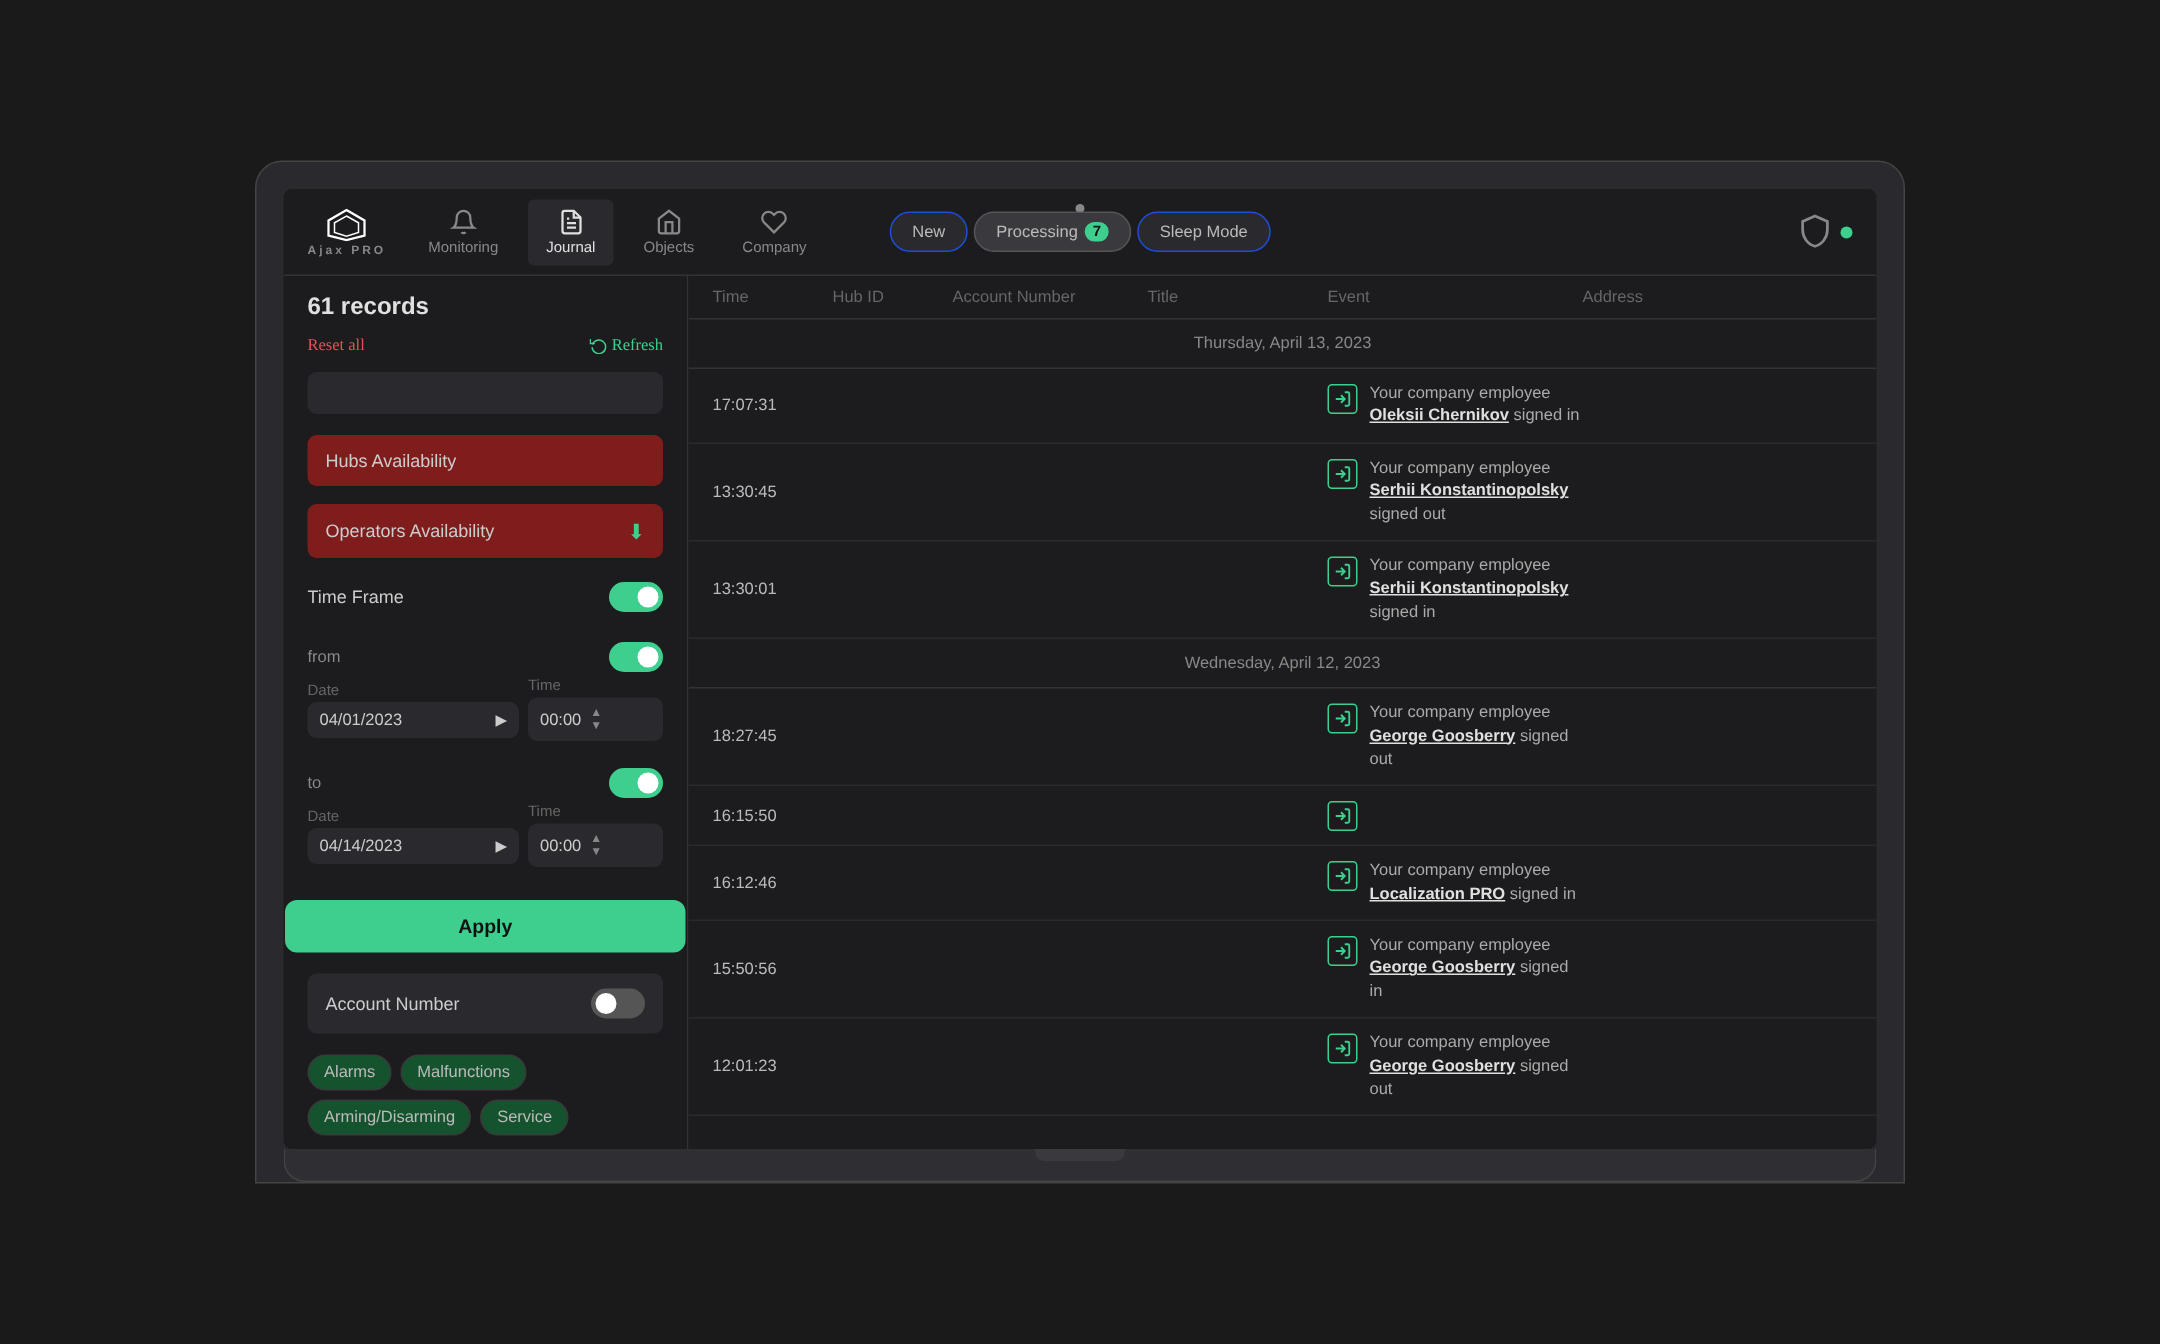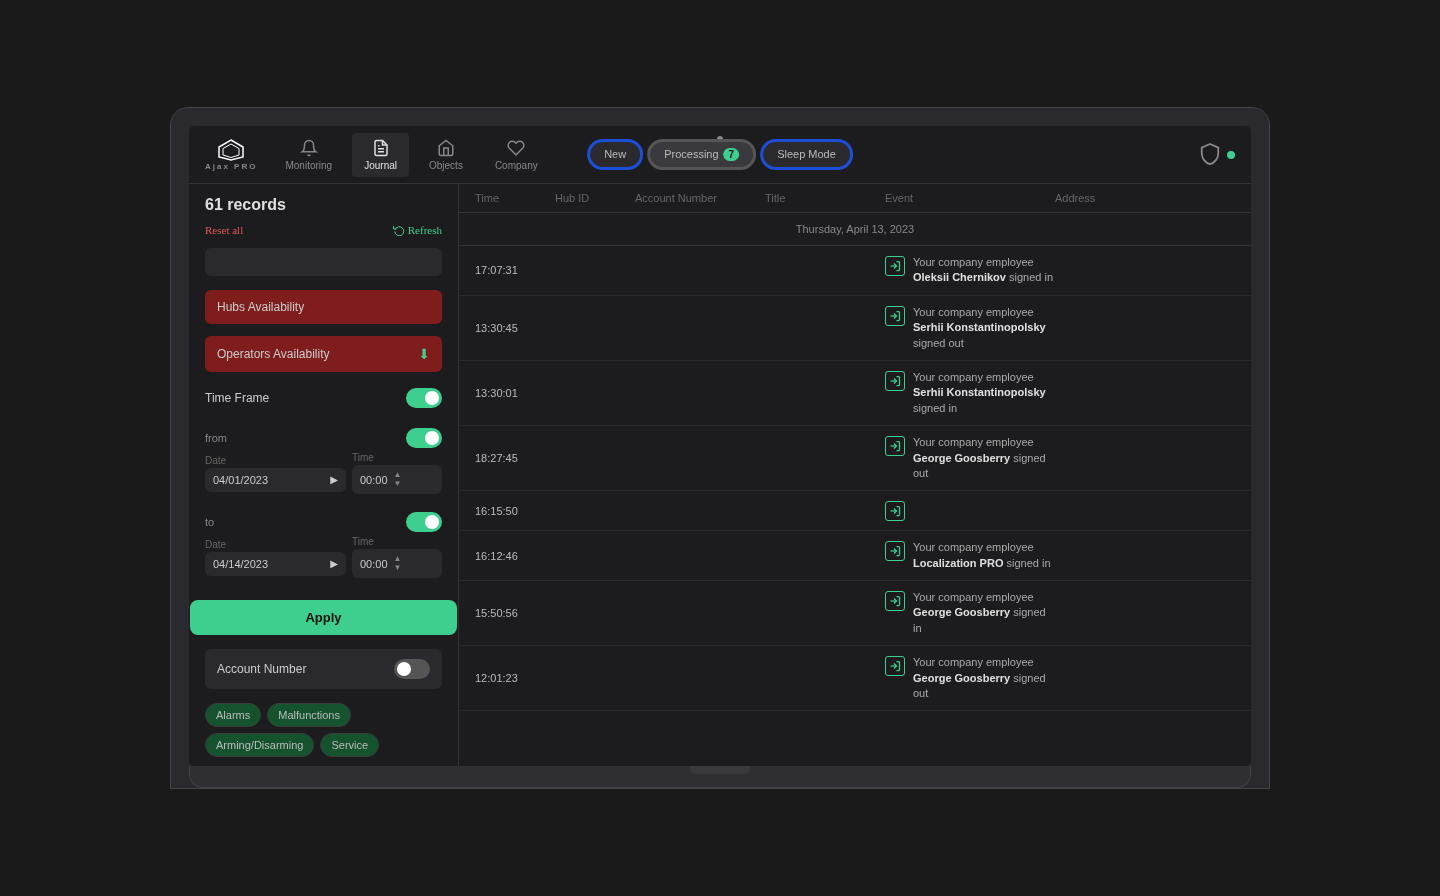--- a/index.html
+++ b/index.html
@@ -120,27 +120,27 @@
     .nav-center-buttons {
       display: flex;
       gap: 4px;
       position: absolute;
       left: 50%;
       transform: translateX(-50%);
     }
     .nav-btn {
       padding: 6px 14px;
       border-radius: 16px;
-      border: 3px solid #1d4ed8;
+      border: 1px solid #1d4ed8;
       background: #2a2a2e;
       color: #bbb;
       font-size: 11px;
       cursor: pointer;
       display: flex;
-      align-items: flex-start;
+      align-items: flex-end;
       gap: 5px;
     }
     .nav-btn.processing {
       background: #3a3a3e;
       border-color: #555;
     }
     .badge {
       background: #3ecf8e;
       color: #111;
       border-radius: 8px;
@@ -441,20 +441,21 @@
       flex-shrink: 0;
       margin-top: 1px;
     }
     .event-text {
       font-size: 11px;
       color: #aaa;
       line-height: 1.4;
     }
     .event-text strong {
       color: #e0e0e0;
+      text-decoration: underline;
     }
   </style>
 </head>
 <body>
 
 <div class="laptop-shell">
   <div class="laptop-screen">
     <div class="app-container">
 
       <div class="top-nav">
@@ -702,20 +703,23 @@
                   <path d="M15 3h4a2 2 0 0 1 2 2v14a2 2 0 0 1-2 2h-4"></path>
                   <polyline points="10 17 15 12 10 7"></polyline>
                   <line x1="15" y1="12" x2="3" y2="12"></line>
                 </svg>
               </div>
               <span class="event-text">Your company employee <strong>Serhii Konstantinopolsky</strong> signed in</span>
             </div>
             <div class="td"></div>
           </div>
 
+          <div class="date-separator">
+            <span>Wednesday, April 12, 2023</span>
+          </div>
           <div class="table-row">
             <div class="td time">18:27:45</div>
             <div class="td"></div>
             <div class="td"></div>
             <div class="td"></div>
             <div class="td event-cell">
               <div class="event-icon">
                 <svg width="12" height="12" viewBox="0 0 24 24" fill="none" stroke="#3ecf8e" stroke-width="2.5">
                   <path d="M15 3h4a2 2 0 0 1 2 2v14a2 2 0 0 1-2 2h-4"></path>
                   <polyline points="10 17 15 12 10 7"></polyline>

